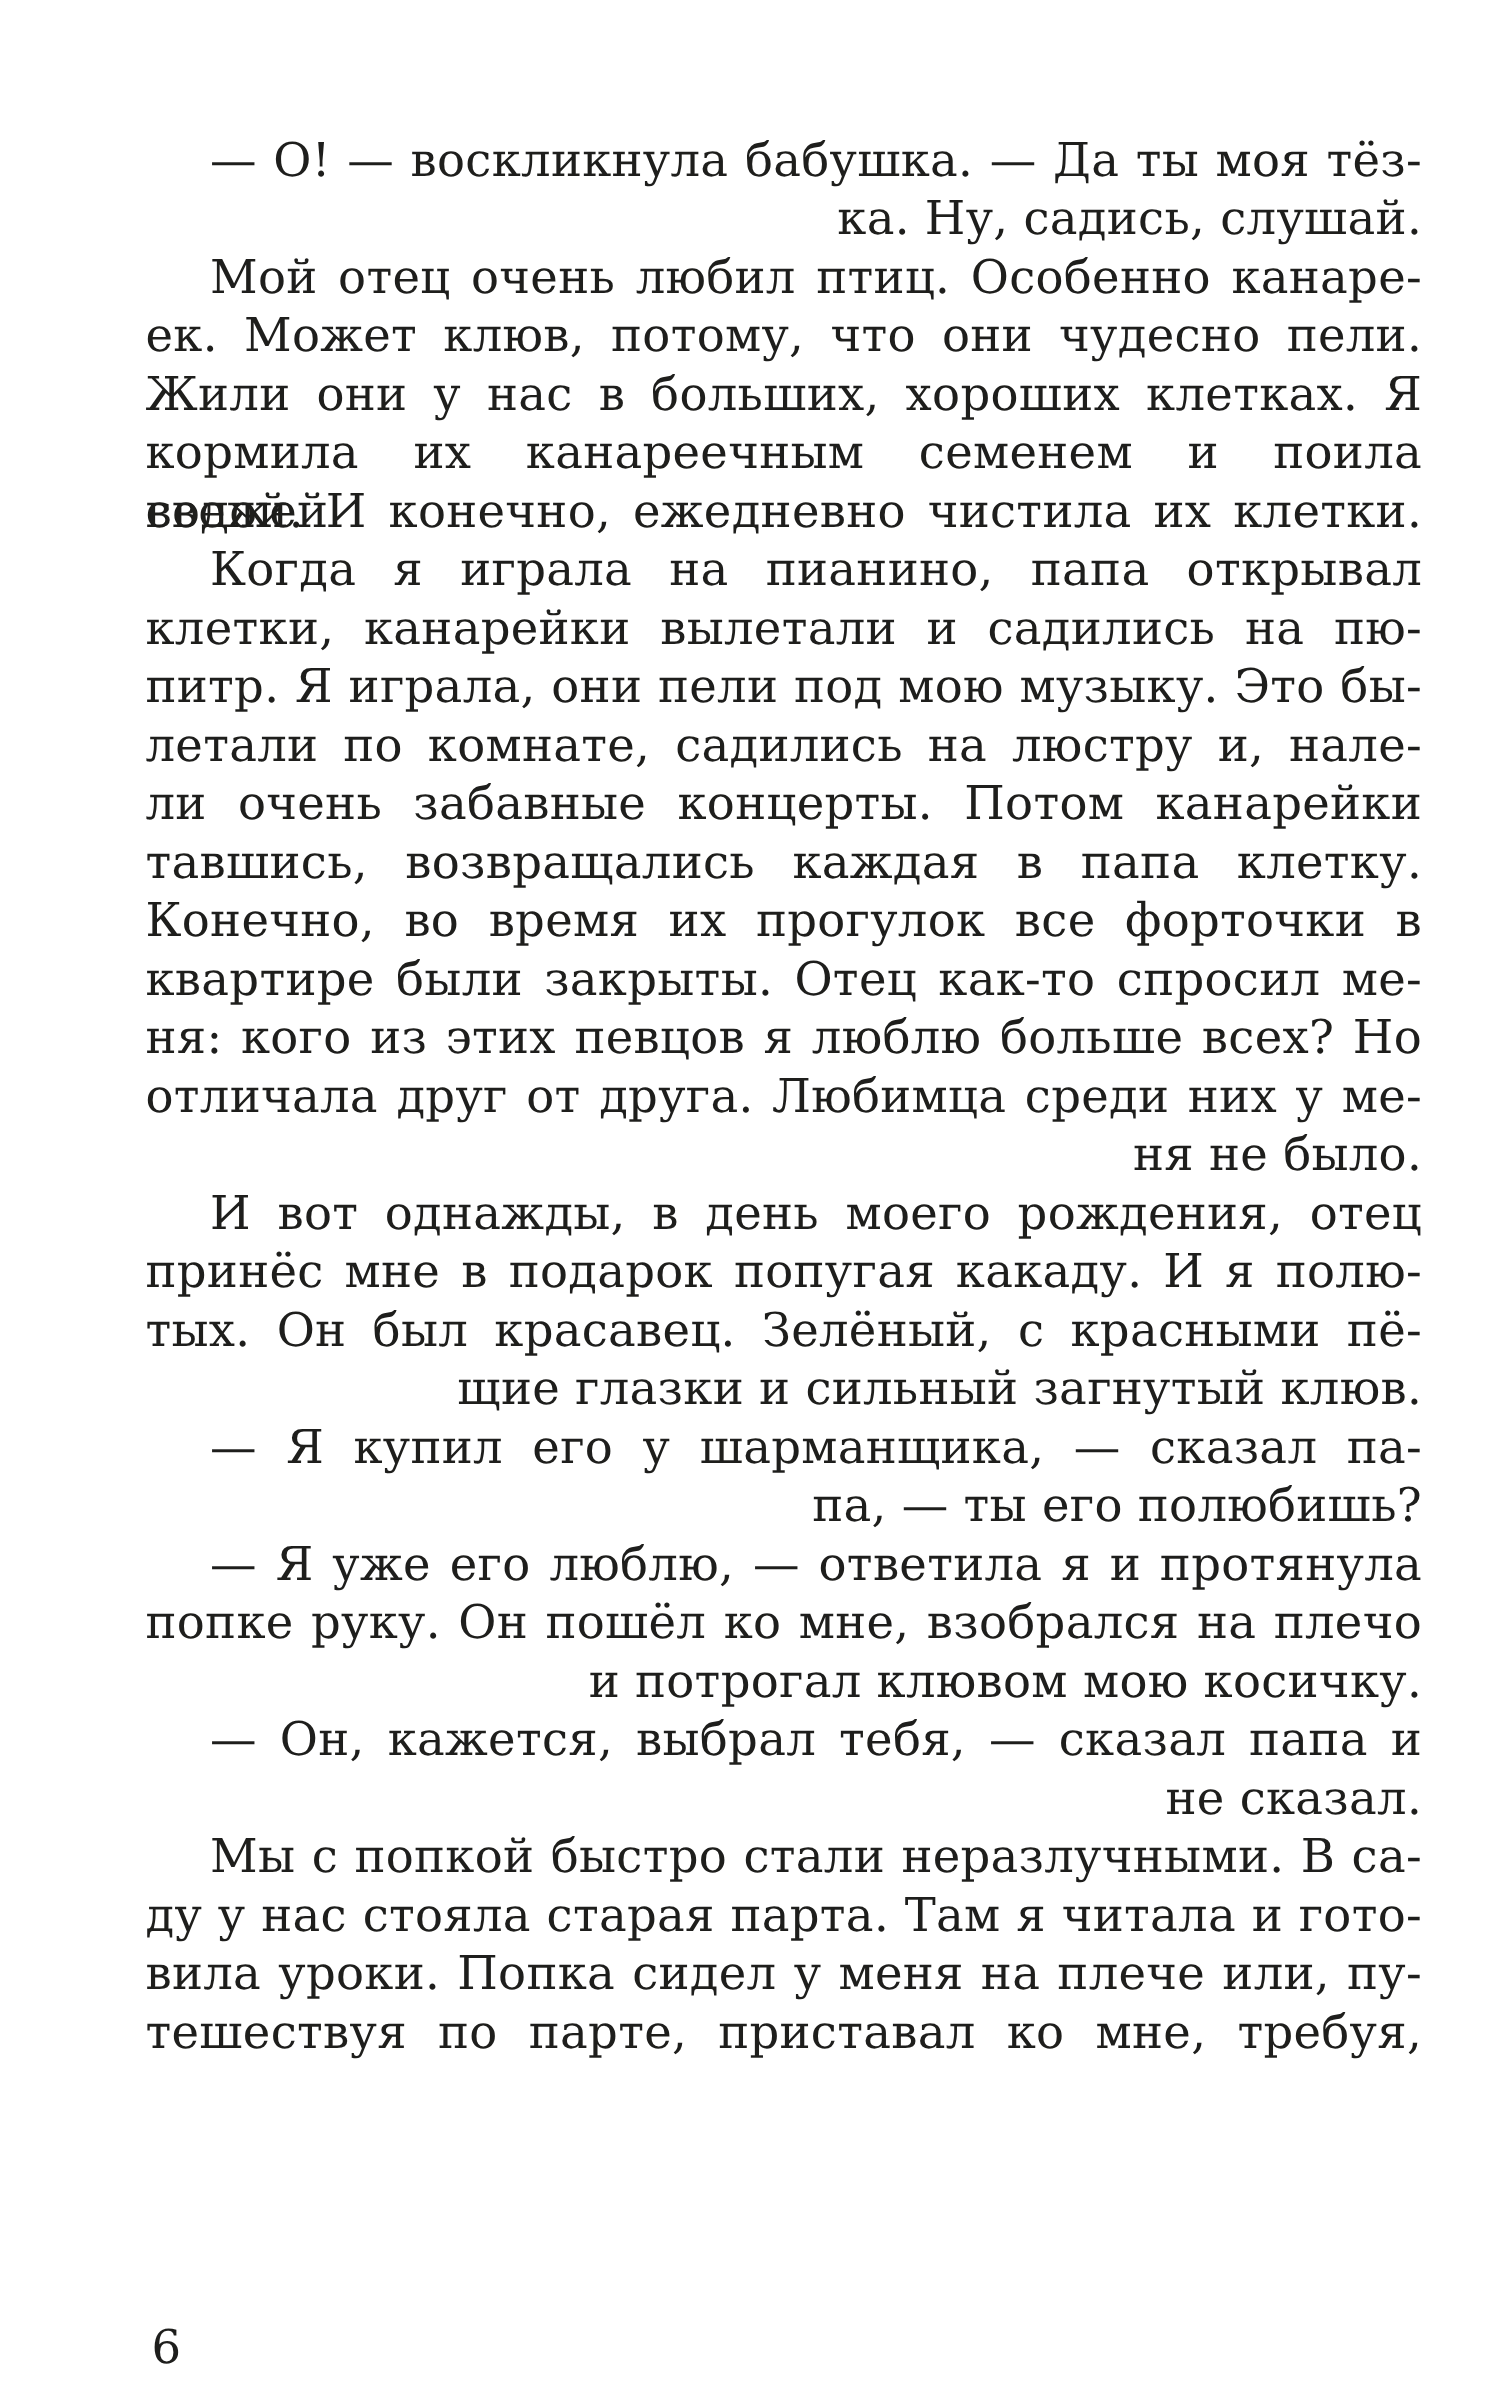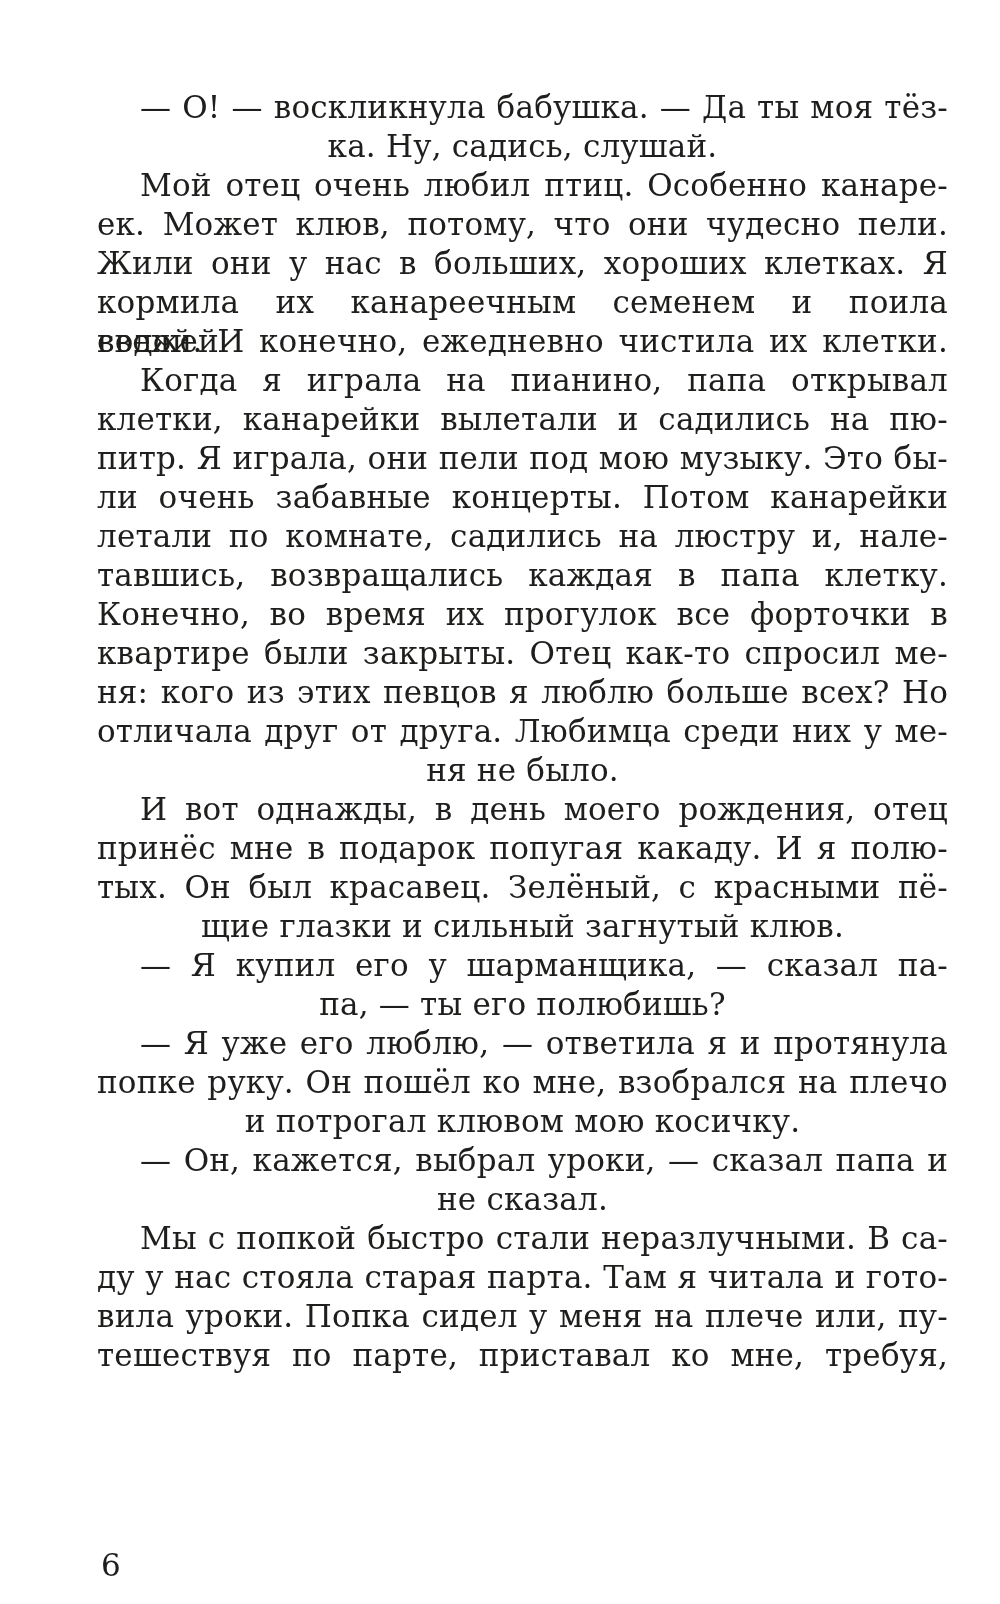--- a/index.html
+++ b/index.html
@@ -24,21 +24,21 @@
     width: 851px;
   }
   .paragraph {
     margin: 0;
     padding: 0;
   }
   .line {
     font-size: 31px;
     line-height: 39px;
     height: 39px;
-    text-align: center;
+    text-align: right;
     letter-spacing: 0.2px;
   }
   .line.justify {
     text-align: justify;
     text-align-last: justify;
   }
   .line.indent {
     padding-left: 43px;
   }
   .page-number {
@@ -62,22 +62,22 @@
         <div class="line justify indent">Мой отец очень любил птиц. Особенно канаре-</div>
         <div class="line justify">ек. Может клюв, потому, что они чудесно пели.</div>
         <div class="line justify">Жили они у нас в больших, хороших клетках. Я</div>
         <div class="line justify">кормила их канареечным семенем и поила свежей</div>
         <div class="line justify">водой. И конечно, ежедневно чистила их клетки.</div>
       </div>
       <div class="paragraph">
         <div class="line justify indent">Когда я играла на пианино, папа открывал</div>
         <div class="line justify">клетки, канарейки вылетали и садились на пю-</div>
         <div class="line justify">питр. Я играла, они пели под мою музыку. Это бы-</div>
+        <div class="line justify">летали по комнате, садились на люстру и, нале-</div>
         <div class="line justify">ли очень забавные концерты. Потом канарейки</div>
-        <div class="line justify">летали по комнате, садились на люстру и, нале-</div>
         <div class="line justify">тавшись, возвращались каждая в папа клетку.</div>
         <div class="line justify">Конечно, во время их прогулок все форточки в</div>
         <div class="line justify">квартире были закрыты. Отец как-то спросил ме-</div>
         <div class="line justify">ня: кого из этих певцов я люблю больше всех? Но</div>
         <div class="line justify">отличала друг от друга. Любимца среди них у ме-</div>
         <div class="line">ня не было.</div>
       </div>
       <div class="paragraph">
         <div class="line justify indent">И вот однажды, в день моего рождения, отец</div>
         <div class="line justify">принёс мне в подарок попугая какаду. И я полю-</div>
@@ -87,21 +87,21 @@
       <div class="paragraph">
         <div class="line justify indent">— Я купил его у шарманщика, — сказал па-</div>
         <div class="line">па, — ты его полюбишь?</div>
       </div>
       <div class="paragraph">
         <div class="line justify indent">— Я уже его люблю, — ответила я и протянула</div>
         <div class="line justify">попке руку. Он пошёл ко мне, взобрался на плечо</div>
         <div class="line">и потрогал клювом мою косичку.</div>
       </div>
       <div class="paragraph">
-        <div class="line justify indent">— Он, кажется, выбрал уроки, — сказал папа и</div>
+        <div class="line justify indent">— Он, кажется, выбрал тебя, — сказал папа и</div>
         <div class="line">не сказал.</div>
       </div>
       <div class="paragraph">
         <div class="line justify indent">Мы с попкой быстро стали неразлучными. В са-</div>
         <div class="line justify">ду у нас стояла старая парта. Там я читала и гото-</div>
         <div class="line justify">вила уроки. Попка сидел у меня на плече или, пу-</div>
         <div class="line justify">тешествуя по парте, приставал ко мне, требуя,</div>
       </div>
     </div>
   <div class="page-number">6</div>

